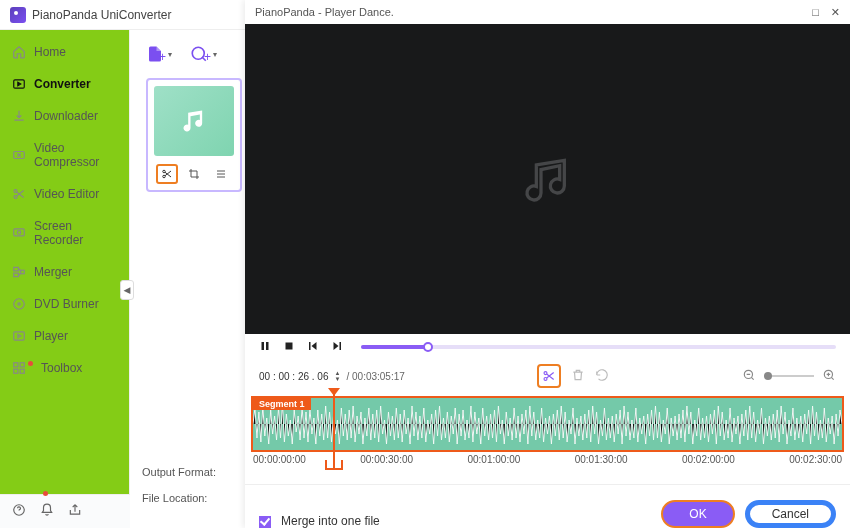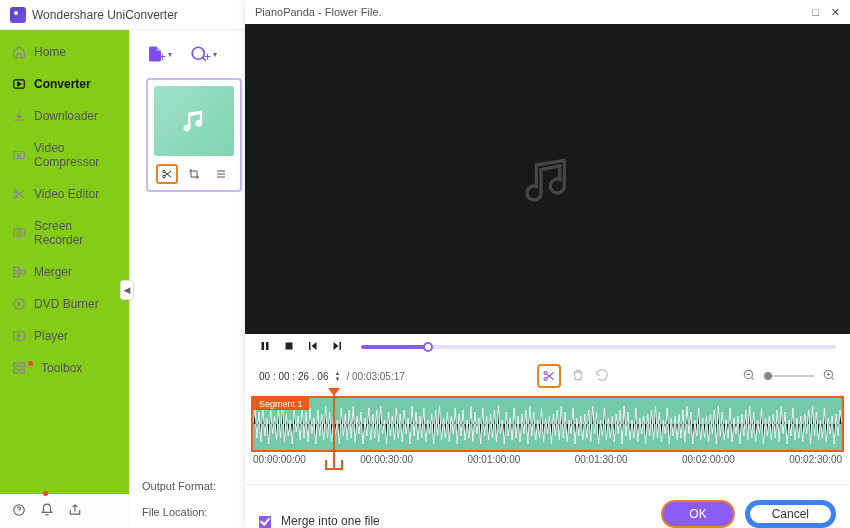--- a/index.html
+++ b/index.html
@@ -29,21 +29,21 @@
   .top-btn { color:#7b4ff0; font-size:16px; cursor:pointer; display:flex;align-items:center;}
   .top-btn .car{font-size:8px;color:#666;margin-left:2px;}
 
   .file-card { margin:0 16px; width:96px; border:2px solid #c8b8ff; border-radius:4px; padding:6px;}
   .thumb { width:80px;height:70px;background:linear-gradient(135deg,#9fe0c7,#7fd4b0);border-radius:3px;display:flex;align-items:center;justify-content:center;color:#fff;font-size:22px;}
   .card-tools { display:flex; justify-content:space-around; margin-top:8px;}
   .card-tools span{width:22px;height:20px;display:flex;align-items:center;justify-content:center;border-radius:3px;cursor:pointer;color:#555;}
   .card-tools .scissors{border:2px solid #ee7e22; color:#333;}
 
   .bottom-fields{position:absolute;left:12px;bottom:10px;font-size:11px;color:#555;}
-  .bottom-fields .row{display:flex;align-items:flex-end;height:26px;gap:24px;}
+  .bottom-fields .row{display:flex;align-items:flex-start;height:26px;gap:24px;}
   .bottom-fields .lab{width:80px;}
   .bottom-fields .val{border:1px solid #eee;padding:2px 6px;min-width:40px;}
 
   
   .editor { position:absolute; left:245px; top:0; width:605px; height:528px; background:#fff; box-shadow:-2px 0 6px rgba(0,0,0,.08); z-index:10; display:flex;flex-direction:column;}
   .editor-title{height:24px;display:flex;align-items:center;padding:0 10px;font-size:11px;color:#555;}
   .editor-title .wc{margin-left:auto;display:flex;gap:12px;cursor:pointer;}
   .preview{flex:0 0 310px;background:#18191a;display:flex;align-items:center;justify-content:center;}
   .preview svg{opacity:.55;}
 
@@ -57,21 +57,21 @@
   .time-row .spin{display:flex;flex-direction:column;font-size:6px;line-height:6px;color:#555;cursor:pointer;}
   .time-row .total{color:#666;}
   .time-row .mid{margin-left:auto;margin-right:auto;display:flex;gap:10px;align-items:center;}
   .time-row .scis{width:24px;height:24px;border:2px solid #ee7e22;border-radius:4px;display:flex;align-items:center;justify-content:center;cursor:pointer;color:#8a5cf5;}
   .time-row .ic{color:#bbb;cursor:pointer;}
   .time-row .zoom{display:flex;align-items:center;gap:8px;color:#888;}
   .time-row .zslider{width:50px;height:2px;background:#ccc;position:relative;}
   .time-row .zslider::after{content:'';position:absolute;left:0;top:-3px;width:8px;height:8px;border-radius:50%;background:#888;}
 
   .wave-area{margin:4px 6px 0 6px;}
-  .segment{border:2px solid #ee5a1a;position:relative;}
+  .segment{border:2px solid #ee5a1a;position:relative;font-weight:bold;}
   .seg-label{position:absolute;left:0;top:0;background:#ee5a1a;color:#fff;font-size:9px;padding:0 6px;line-height:12px;z-index:2;}
   .wave{height:52px;background:#74c9a9;position:relative;overflow:hidden;}
   .playhead{position:absolute;left:13.5%;top:-8px;width:2px;height:78px;background:#ee5a1a;z-index:3;}
   .playhead::before{content:'';position:absolute;left:-5px;top:-2px;border-left:6px solid transparent;border-right:6px solid transparent;border-top:8px solid #ee5a1a;}
   .playhead-base{position:absolute;left:calc(13.5% - 8px);top:62px;width:18px;height:10px;border:2px solid #ee5a1a;border-top:none;z-index:3;}
 
   .ticks{display:flex;justify-content:space-between;padding:2px 2px 0 2px;font-size:10px;color:#555;}
 
   .footer{margin-top:auto;height:44px;display:flex;align-items:flex-end;padding:0 14px;gap:10px;border-top:1px solid #eee;}
   .chk{width:12px;height:12px;border:1px solid #8a5cf5;background:#8a5cf5;position:relative;}
@@ -81,21 +81,21 @@
   .btn.ok{border:2px solid #ee7e22;background:#8a5cf5;color:#fff;padding:0 26px;}
 
   
   .ico{width:14px;height:14px;}
 </style>
 </head>
 <body>
 
 <div class="titlebar">
   <div class="app-logo"></div>
-  <div class="app-title">Wondershare UniConverter</div>
+  <div class="app-title">PianoPanda UniConverter</div>
 </div>
 
 <div class="main">
 
   <div class="sidebar">
     <div class="side-item">
       <span class="side-icon">
           <svg class="ico" viewBox="0 0 24 24" fill="none" stroke="currentColor" stroke-width="2">
             <path d="M3 11l9-8 9 8v10a1 1 0 0 1-1 1h-5v-7h-6v7H4a1 1 0 0 1-1-1z"></path>
           </svg>
@@ -260,21 +260,21 @@
       <div class="row">
           <span class="lab">File Location:</span>
           <span class="val">E:\Wondersh</span>
         </div>
     </div>
   </div>
 </div>
 
 <div class="editor">
   <div class="editor-title">
-    <span>PianoPanda - Flower File.</span>
+    <span>PianoPanda - Player Dance.</span>
     <div class="wc">
       <span>□</span>
       <span>✕</span>
     </div>
   </div>
 
   <div class="preview">
     <svg width="56" height="56" viewBox="0 0 24 24" fill="none" stroke="#6a6c6e" stroke-width="1.4">
         <path d="M9 18a3 3 0 1 1-2-2.83V6l12-2v11a3 3 0 1 1-2-2.83V6.3L9 8z"></path>
       </svg>

